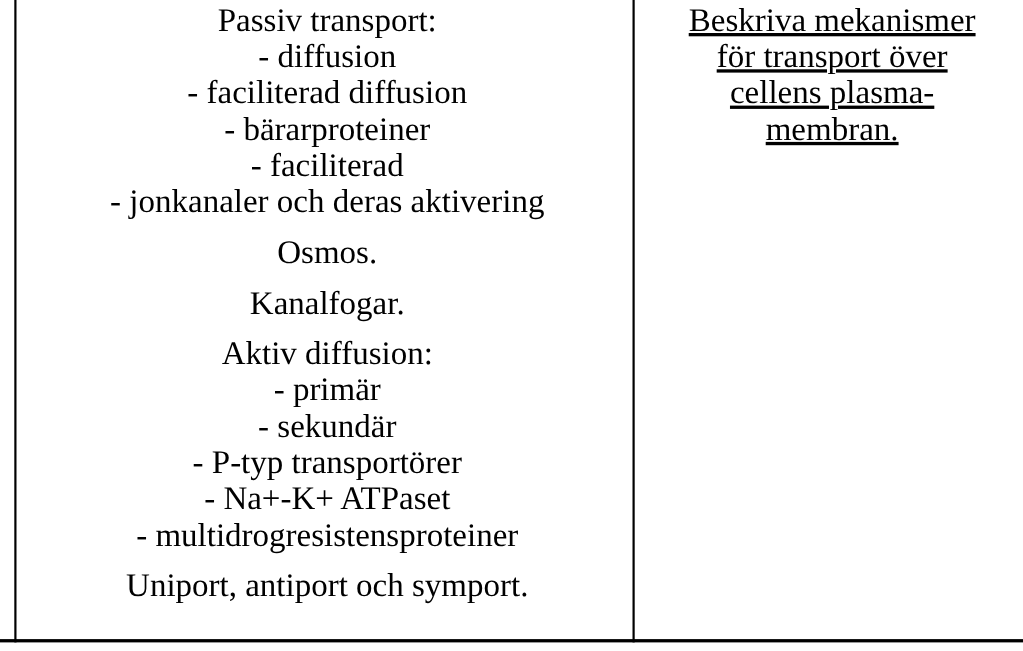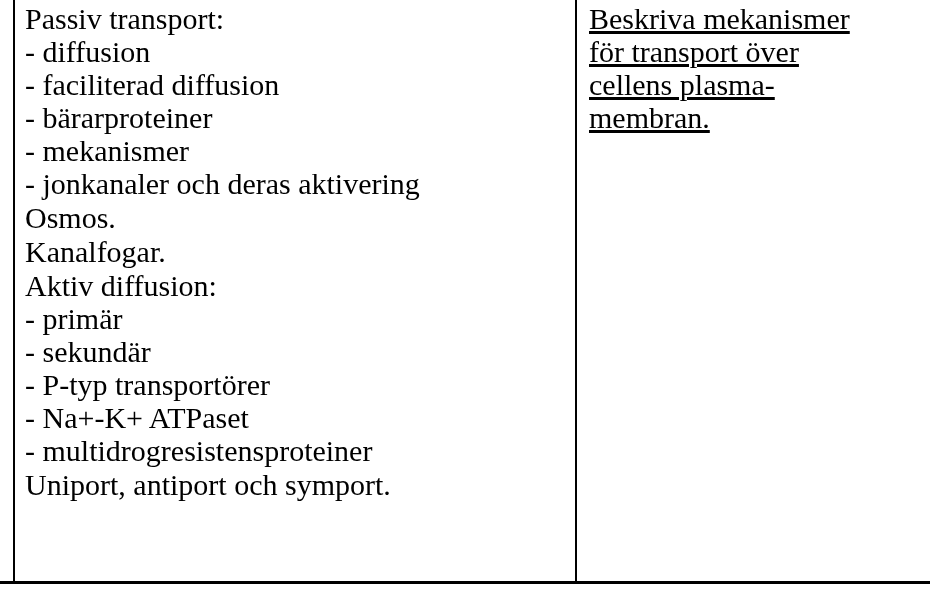--- a/index.html
+++ b/index.html
@@ -30,57 +30,58 @@
     left: 0;
     top: 581px;
     width: 930px;
     height: 3px;
     background: #000000;
   }
   .cell {
     position: absolute;
     top: 0;
     padding-top: 2px;
+    text-align: center;
   }
   .cell-left {
     left: 25px;
     width: 545px;
   }
   .cell-right {
     left: 589px;
     width: 335px;
     text-decoration: underline;
   }
   .para {
     margin: 0;
     padding: 0;
   }
   .para + .para {
-    margin-top: 1px;
+    margin-top: 13px;
   }
   .line {
     font-size: 30px;
     line-height: 33px;
     white-space: nowrap;
   }
 </style>
 </head>
 <body>
 
 <div class="vline vline-left"></div>
 <div class="vline vline-mid"></div>
 <div class="hline-bottom"></div>
 
 <div class="cell cell-left">
   <div class="para">
     <div class="line">Passiv transport:</div>
     <div class="line">- diffusion</div>
     <div class="line">- faciliterad diffusion</div>
     <div class="line">- bärarproteiner</div>
-    <div class="line">- mekanismer</div>
+    <div class="line">- faciliterad</div>
     <div class="line">- jonkanaler och deras aktivering</div>
   </div>
   <div class="para">
     <div class="line">Osmos.</div>
   </div>
   <div class="para">
     <div class="line">Kanalfogar.</div>
   </div>
   <div class="para">
     <div class="line">Aktiv diffusion:</div>

